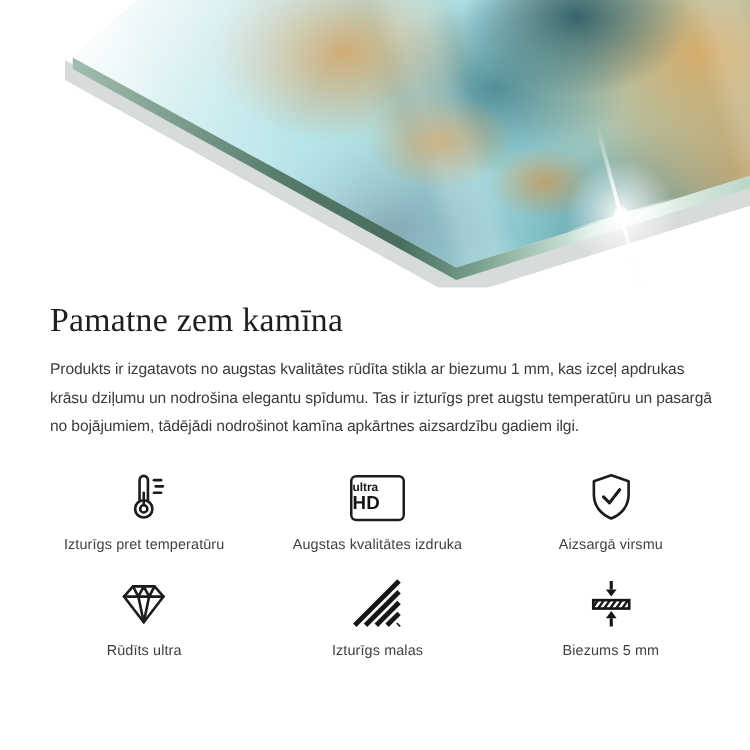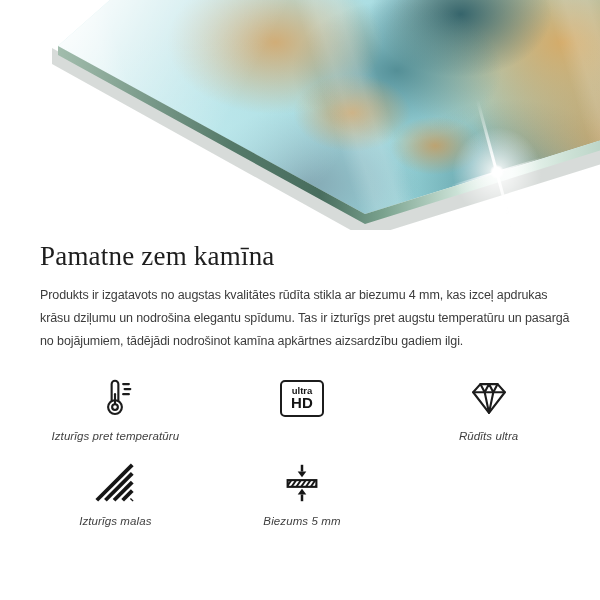--- a/index.html
+++ b/index.html
@@ -43,24 +43,24 @@
   .title{margin:10px 0 0 40px;font-family:"Liberation Serif",serif;font-weight:400;
     font-size:27px;line-height:33px;color:var(--text-dark,#1e1e1e);letter-spacing:.2px;}
   .title span{display:block;}
   .desc{margin:11px 22px 0 40px;max-width:545px;font-size:12.5px;line-height:23px;
     letter-spacing:-.1px;color:var(--text-body,#3b3b3b);}
 
   
   .features{margin:20px 18px 0 22px;display:grid;grid-template-columns:repeat(3,1fr);row-gap:16px;}
   .feature{display:flex;flex-direction:column;align-items:center;}
   .feature .icon{height:50px;display:flex;align-items:center;justify-content:center;}
-  .feature .label{margin-top:7px;font-size:11.5px;color:#3f3f3f;letter-spacing:.1px;font-style:italic;}
+  .feature .label{margin-top:7px;font-size:11.5px;color:#3f3f3f;letter-spacing:.1px;}
   svg.pict{stroke:var(--icon-stroke,#1c1c1c);fill:none;stroke-width:2.2;}
   .uhd-box{width:40px;height:33px;border:2.6px solid var(--icon-stroke,#1c1c1c);border-radius:5px;
-    display:flex;flex-direction:column;align-items:center;justify-content:center;color:#141414;}
+    display:flex;flex-direction:column;justify-content:center;color:#141414;}
   .uhd-top{font-size:9.5px;font-weight:700;line-height:1;}
   .uhd-bottom{font-size:15px;font-weight:700;line-height:.95;letter-spacing:.2px;}
 </style>
 </head>
 <body>
 
 <div class="page">
 
   <div class="hero">
     <div class="glass-shadow"></div>
@@ -71,21 +71,21 @@
       <span class="ray r1"></span>
       <span class="ray r2"></span>
       <span class="core"></span>
     </div>
   </div>
 
   <h1 class="title">
     <span>Pamatne zem kamīna</span>
   </h1>
 
-  <p class="desc">Produkts ir izgatavots no augstas kvalitātes rūdīta stikla ar biezumu 4 mm, kas izceļ apdrukas krāsu dziļumu un nodrošina elegantu spīdumu. Tas ir izturīgs pret augstu temperatūru un pasargā no bojājumiem, tādējādi nodrošinot kamīna apkārtnes aizsardzību gadiem ilgi.</p>
+  <p class="desc">Produkts ir izgatavots no augstas kvalitātes rūdīta stikla ar biezumu 1 mm, kas izceļ apdrukas krāsu dziļumu un nodrošina elegantu spīdumu. Tas ir izturīgs pret augstu temperatūru un pasargā no bojājumiem, tādējādi nodrošinot kamīna apkārtnes aizsardzību gadiem ilgi.</p>
 
   <div class="features">
 
     <div class="feature">
       <div class="icon">
         <svg class="pict" width="46" height="46" viewBox="0 0 48 48" stroke-linecap="round" stroke-linejoin="round">
           <path d="M20.5 27 V9.5 A3.5 3.5 0 0 1 27.5 9.5 V27"></path>
           <circle cx="24" cy="33.5" r="7.2"></circle>
           <circle cx="24" cy="33.5" r="3"></circle>
           <path d="M24 20 V30"></path>
@@ -97,22 +97,32 @@
       <div class="label">Izturīgs pret temperatūru</div>
     </div>
 
     <div class="feature">
       <div class="icon">
         <div class="uhd-box">
           <span class="uhd-top">ultra</span>
           <span class="uhd-bottom">HD</span>
         </div>
       </div>
+      <div class="label">Augstas kvalitātes izdruka</div>
     </div>
 
+    <div class="feature">
+      <div class="icon">
+        <svg class="pict" width="46" height="46" viewBox="0 0 48 48" stroke-linecap="round" stroke-linejoin="round">
+          <path d="M24 5.5 L38.5 10.5 V21.5 C38.5 31.5 32 38.5 24 41.5 C16 38.5 9.5 31.5 9.5 21.5 V10.5 Z"></path>
+          <path d="M17.5 23.5 L22.5 28.5 L31 17.5" stroke-width="2.6"></path>
+        </svg>
+      </div>
+      <div class="label">Aizsargā virsmu</div>
+    </div>
 
     <div class="feature">
       <div class="icon">
         <svg class="pict" width="46" height="46" viewBox="0 0 48 48" stroke-linecap="round" stroke-linejoin="round">
           <path d="M15 9.5 H33 L40.5 18 L24 39.5 L7.5 18 Z"></path>
           <path d="M7.5 18 H40.5"></path>
           <path d="M15 9.5 L19.5 18 L24 9.5 L28.5 18 L33 9.5"></path>
           <path d="M19.5 18 L24 39.5 L28.5 18"></path>
         </svg>
       </div>

